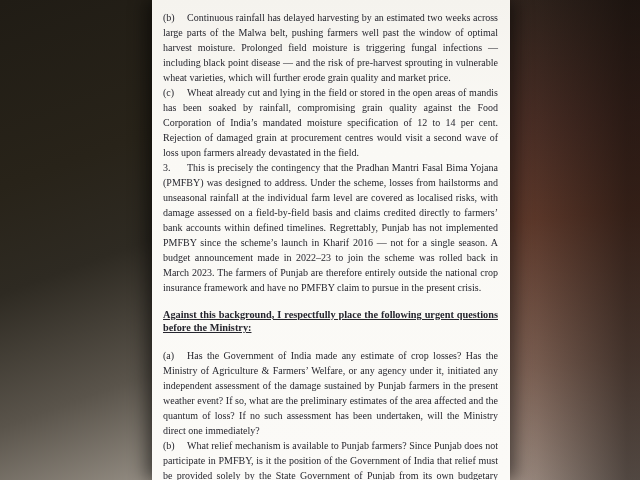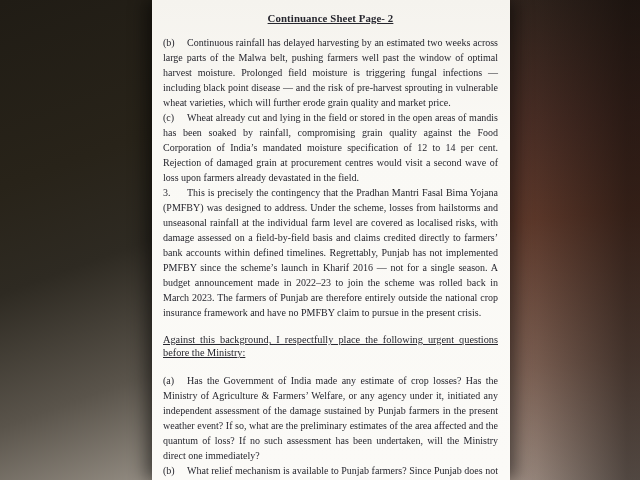--- a/index.html
+++ b/index.html
@@ -40,35 +40,34 @@
     text-align: justify;
     margin: 0;
   }
   .plabel {
     display: inline-block;
     width: 24px;
   }
   .section-heading {
     font-size: 10.3px;
     line-height: 13.2px;
-    font-weight: normal;
+    font-weight: bold;
     text-decoration: underline;
     text-align: justify;
     margin: 13px 0 14px 0;
   }
 </style>
 </head>
 <body>
 
 <div class="backdrop-left"></div>
 <div class="backdrop-right"></div>
 
 <div class="page">
 
-  <div class="doc-title">Continuance Sheet Page- 2</div>
 
   <p class="para"><span class="plabel">(b)</span><span>Continuous rainfall has delayed harvesting by an estimated two weeks across large parts of the Malwa belt, pushing farmers well past the window of optimal harvest moisture. Prolonged field moisture is triggering fungal infections — including black point disease — and the risk of pre-harvest sprouting in vulnerable wheat varieties, which will further erode grain quality and market price.</span></p>
 
   <p class="para"><span class="plabel">(c)</span><span>Wheat already cut and lying in the field or stored in the open areas of mandis has been soaked by rainfall, compromising grain quality against the Food Corporation of India’s mandated moisture specification of 12 to 14 per cent. Rejection of damaged grain at procurement centres would visit a second wave of loss upon farmers already devastated in the field.</span></p>
 
 
   <p class="para"><span class="plabel">3.</span><span>This is precisely the contingency that the Pradhan Mantri Fasal Bima Yojana (PMFBY) was designed to address. Under the scheme, losses from hailstorms and unseasonal rainfall at the individual farm level are covered as localised risks, with damage assessed on a field-by-field basis and claims credited directly to farmers’ bank accounts within defined timelines. Regrettably, Punjab has not implemented PMFBY since the scheme’s launch in Kharif 2016 — not for a single season. A budget announcement made in 2022–23 to join the scheme was rolled back in March 2023. The farmers of Punjab are therefore entirely outside the national crop insurance framework and have no PMFBY claim to pursue in the present crisis.</span></p>
 
   <p class="section-heading">Against this background, I respectfully place the following urgent questions before the Ministry:</p>
 

